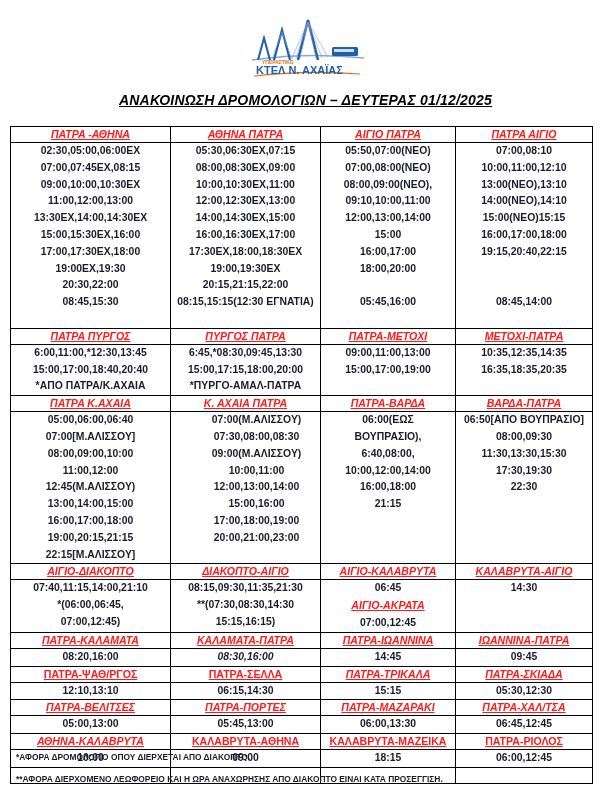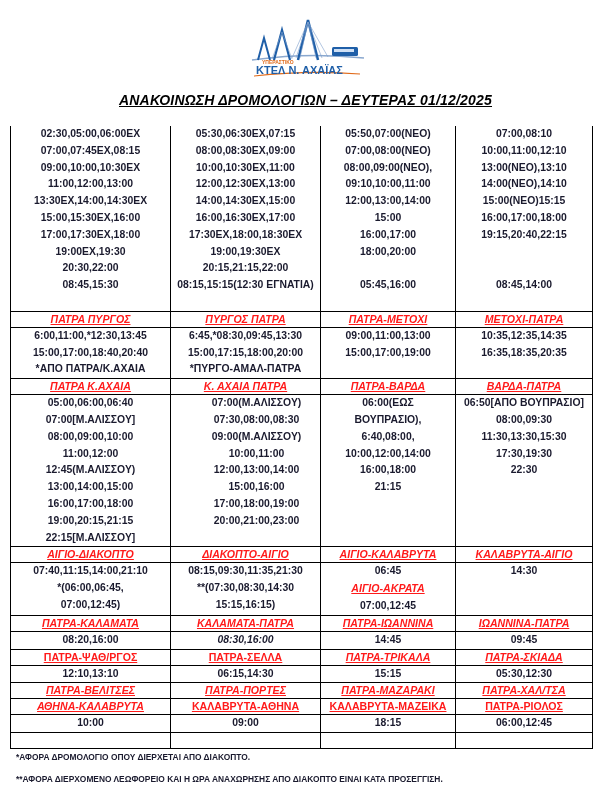--- a/index.html
+++ b/index.html
@@ -57,20 +57,26 @@
 <div class="title">ΑΝΑΚΟΙΝΩΣΗ ΔΡΟΜΟΛΟΓΙΩΝ – ΔΕΥΤΕΡΑΣ 01/12/2025</div>
 
 <table class="sched">
   <colgroup>
     <col style="width:160px">
       <col style="width:150px">
       <col style="width:135px">
       <col style="width:137px">
   </colgroup>
   <tbody id="tbody">
+      <tr class="hdr">
+        <td><span class="rt">ΠΑΤΡΑ -ΑΘΗΝΑ</span></td>
+        <td><span class="rt">ΑΘΗΝΑ ΠΑΤΡΑ</span></td>
+        <td><span class="rt">ΑΙΓΙΟ ΠΑΤΡΑ</span></td>
+        <td><span class="rt">ΠΑΤΡΑ ΑΙΓΙΟ</span></td>
+      </tr>
       <tr>
         <td style="height: 151.2px;">
           <span class="line">02:30,05:00,06:00ΕΧ</span>
           <span class="line">07:00,07:45ΕΧ,08:15</span>
           <span class="line">09:00,10:00,10:30ΕΧ</span>
           <span class="line">11:00,12:00,13:00</span>
           <span class="line">13:30ΕΧ,14:00,14:30ΕΧ</span>
           <span class="line">15:00,15:30ΕΧ,16:00</span>
           <span class="line">17:00,17:30ΕΧ,18:00</span>
           <span class="line">19:00ΕΧ,19:30</span>
@@ -256,20 +262,34 @@
         <td style="height: 16.8px;">
           <span class="line">05:30,12:30</span>
         </td>
       </tr>
       <tr class="hdr">
         <td><span class="rt">ΠΑΤΡΑ-ΒΕΛΙΤΣΕΣ</span></td>
         <td><span class="rt">ΠΑΤΡΑ-ΠΟΡΤΕΣ</span></td>
         <td><span class="rt">ΠΑΤΡΑ-ΜΑΖΑΡΑΚΙ</span></td>
         <td><span class="rt">ΠΑΤΡΑ-ΧΑΛ/ΤΣΑ</span></td>
       </tr>
+      <tr>
+        <td style="height: 16.8px;">
+          <span class="line">05:00,13:00</span>
+        </td>
+        <td style="height: 16.8px;">
+          <span class="line">05:45,13:00</span>
+        </td>
+        <td style="height: 16.8px;">
+          <span class="line">06:00,13:30</span>
+        </td>
+        <td style="height: 16.8px;">
+          <span class="line">06:45,12:45</span>
+        </td>
+      </tr>
       <tr class="hdr">
         <td><span class="rt">ΑΘΗΝΑ-ΚΑΛΑΒΡΥΤΑ</span></td>
         <td><span class="rt plain">ΚΑΛΑΒΡΥΤΑ-ΑΘΗΝΑ</span></td>
         <td><span class="rt plain">ΚΑΛΑΒΡΥΤΑ-ΜΑΖΕΙΚΑ</span></td>
         <td><span class="rt plain">ΠΑΤΡΑ-ΡΙΟΛΟΣ</span></td>
       </tr>
       <tr>
         <td style="height: 16.8px;">
           <span class="line">10:00</span>
         </td>

